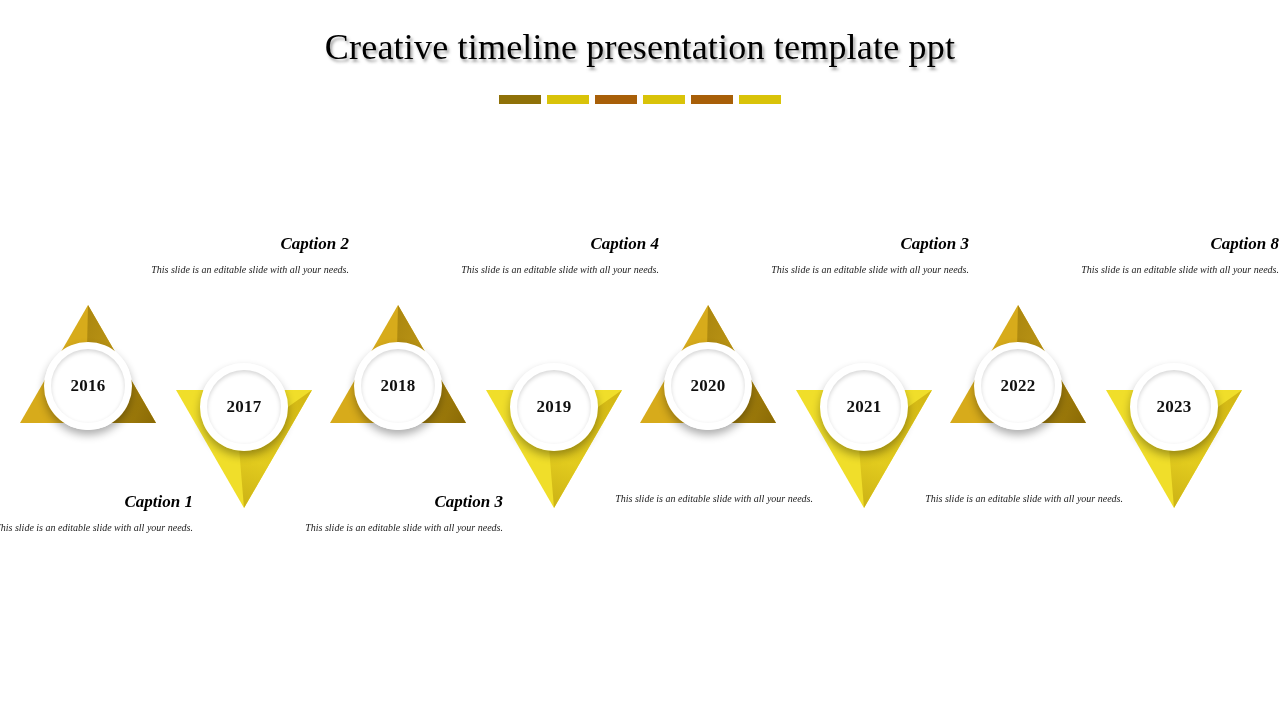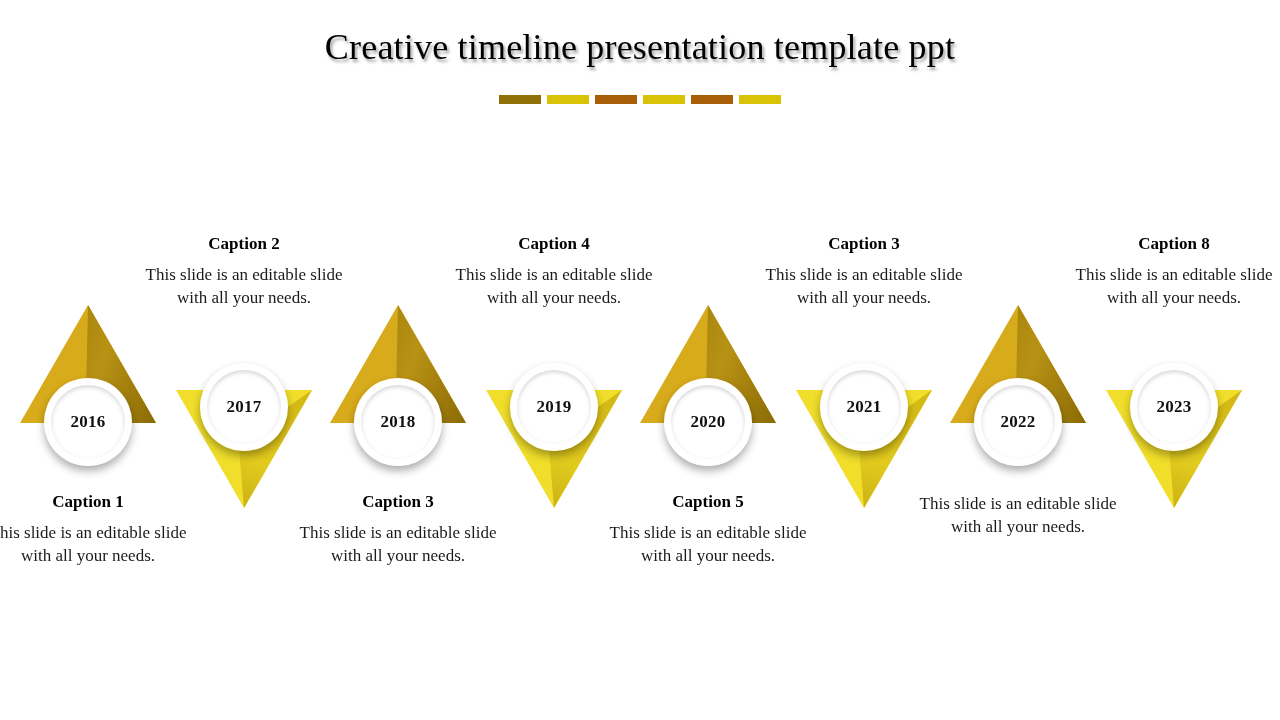--- a/index.html
+++ b/index.html
@@ -128,52 +128,53 @@
     content: "";
     position: absolute;
     left: 7px;
     top: 7px;
     right: 7px;
     bottom: 7px;
     border-radius: 50%;
     background: #ffffff;
     box-shadow: inset 0 2px 4px rgba(0,0,0,0.17);
   }
-  .node.up .circle   { top: 378px; }
+  .node.up .circle   { top: 342px; }
   .node.down .circle { top: 363px; }
 
   .year {
     position: relative;
     z-index: 2;
     font-size: 17px;
     font-weight: bold;
     color: #111111;
     letter-spacing: 0.3px;
   }
 
   
   .caption-block {
     position: absolute;
     left: 50%;
     width: 210px;
     margin-left: -105px;
-    text-align: center;
+    text-align: right;
+    font-style: italic;
   }
   .node.up .caption-block   { top: 492px; }
   .node.down .caption-block { top: 234px; }
 
   .caption-title {
     font-size: 17px;
     font-weight: bold;
     color: #000000;
     margin-bottom: 9px;
     white-space: nowrap;
   }
   .caption-desc {
-    font-size: 17px;
+    font-size: 10px;
     font-weight: 400;
     color: #1a1a1a;
     line-height: 1.38;
   }
 </style>
 </head>
 <body style="background: rgb(255, 255, 255);">
 
 <div id="slide-title">Creative timeline presentation template ppt</div>
 
@@ -241,21 +242,20 @@
     </div>
     <div class="node up" style="left: 708px;">
       <div class="tri-wrap">
         <div class="tri-face base" style="background: rgb(215, 171, 27);"></div>
         <div class="tri-face shade" style="background: linear-gradient(110deg, rgb(146, 113, 6) 0%, rgb(184, 146, 20) 58%, rgb(138, 106, 5) 100%);"></div>
       </div>
       <div class="circle">
         <span class="year">2020</span>
       </div>
       <div class="caption-block">
-        <div class="caption-title">Caption 5</div>
         <div class="caption-desc">This slide is an editable slide with all your needs.</div>
       </div>
     </div>
     <div class="node down" style="left: 864px;">
       <div class="tri-wrap">
         <div class="tri-face base" style="background: rgb(240, 222, 42);"></div>
         <div class="tri-face shade" style="background: linear-gradient(200deg, rgb(210, 182, 20) 0%, rgb(226, 203, 30) 55%, rgb(192, 165, 16) 100%);"></div>
       </div>
       <div class="circle">
         <span class="year">2021</span>

